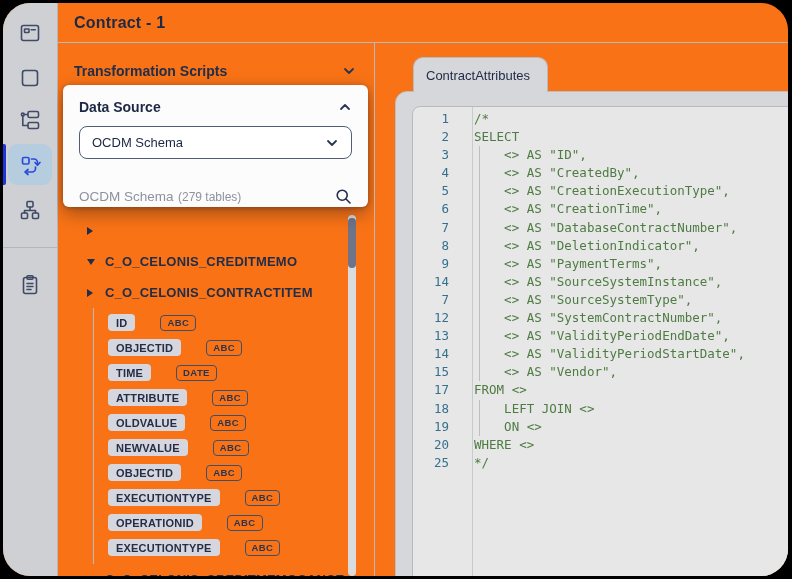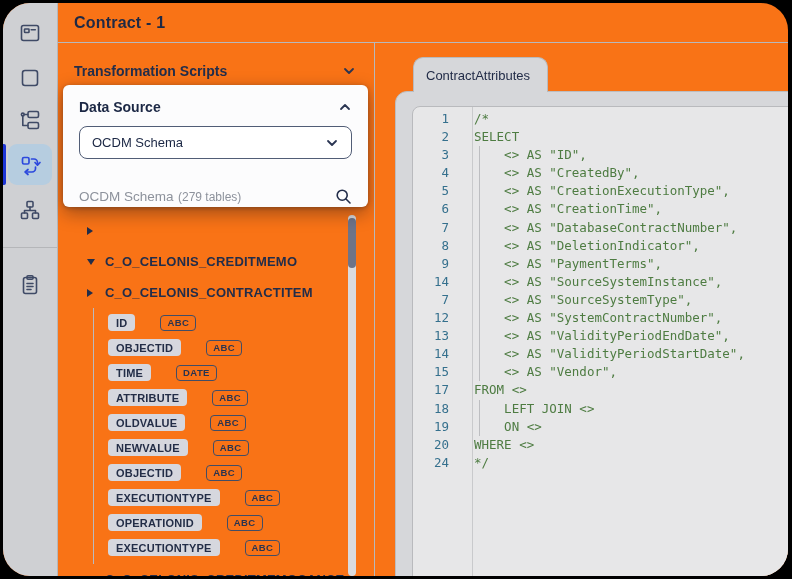--- a/index.html
+++ b/index.html
@@ -322,19 +322,19 @@
         </div>
         <div class="code-line g">
           <span class="ln">19</span>
           <span class="ct">    ON &lt;&gt;</span>
         </div>
         <div class="code-line">
           <span class="ln">20</span>
           <span class="ct">WHERE &lt;&gt;</span>
         </div>
         <div class="code-line">
-          <span class="ln">24</span>
+          <span class="ln">25</span>
           <span class="ct">*/</span>
         </div>
       </div>
   </div>
 
 </div>
 
 </body></html>

